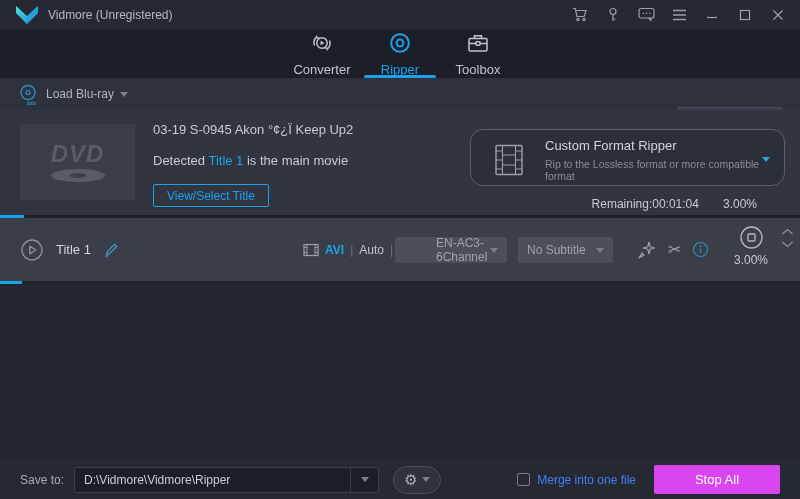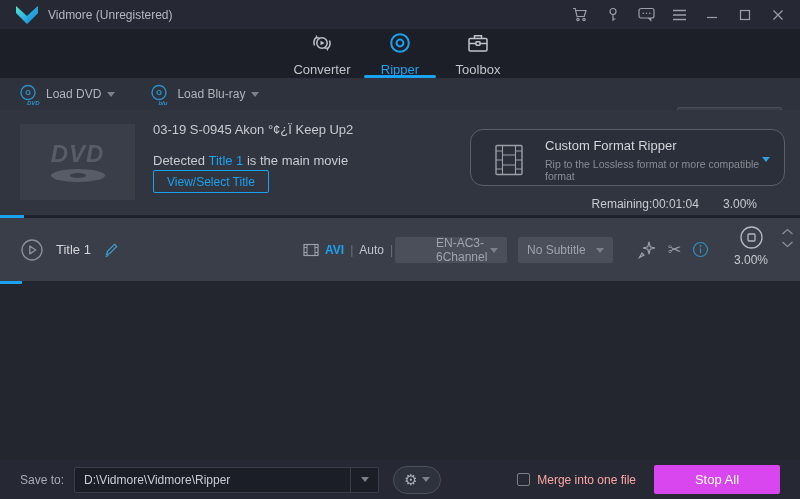--- a/index.html
+++ b/index.html
@@ -44,21 +44,21 @@
 .infobar{position:absolute;top:110px;left:0;right:0;height:105px;background:#31353F;}
 .thumb{position:absolute;left:20px;top:14px;width:115px;height:76px;background:#3A3E48;
   display:flex;flex-direction:column;align-items:center;justify-content:center;}
 .dvd-word{font-size:24px;font-weight:bold;font-style:italic;color:#575C66;letter-spacing:1px;line-height:1;}
 .dvd-ellipse{width:54px;height:13px;background:#575C66;border-radius:50%;margin-top:3px;position:relative;}
 .dvd-ellipse::after{content:"";position:absolute;left:19px;top:4px;width:16px;height:5px;background:#3A3E48;border-radius:50%;}
 .info-text{position:absolute;left:153px;top:12px;}
 .media-title{font-size:13px;color:#C8CBD1;}
 .detected{margin-top:16px;font-size:13px;color:#C8CBD1;}
 .detected .lnk{color:#1BA2EE;}
-.view-btn{margin-top:2px;display:inline-flex;align-items:center;justify-content:center;
+.view-btn{margin-top:16px;display:inline-flex;align-items:center;justify-content:center;
   height:23px;padding:0 13px;border:1px solid #1BA2EE;border-radius:2px;color:#1BA2EE;font-size:12px;background:transparent;}
 .format-panel{position:absolute;left:470px;top:19px;width:315px;height:57px;background:#2B2F39;
   border:1px solid #5A5F69;border-radius:13px;display:flex;align-items:center;padding:4px 14px 0 20px;}
 .film-ic{color:#9AA0A8;margin-right:18px;display:flex;}
 .fp-text{flex:1;}
 .fp-title{font-size:13px;color:#D2D5DA;}
 .fp-sub{font-size:10.5px;color:#878C95;margin-top:5px;}
 .remaining-row{position:absolute;right:43px;bottom:4px;display:flex;gap:24px;font-size:12px;color:#C8CBD1;padding-left:27px;}
 
 
@@ -94,21 +94,21 @@
 .bottombar{position:absolute;left:0;right:0;bottom:0;height:39px;background:#262933;
   display:flex;align-items:center;padding:0 20px;}
 .saveto-label{font-size:12px;color:#A8ACB4;margin-right:10px;}
 .path-field{width:305px;height:26px;background:#1B1E26;border:1px solid #3A3E48;border-radius:2px;
   display:flex;align-items:center;}
 .path-text{flex:1;padding:0 9px;font-size:12px;color:#C8CCD2;white-space:nowrap;overflow:hidden;}
 .path-arrow{width:28px;height:100%;border-left:1px solid #3A3E48;display:flex;align-items:center;justify-content:center;}
 .gear-pill{margin-left:14px;width:48px;height:28px;border:1px solid #4A4F5A;border-radius:14px;background:#2E323C;
   display:flex;align-items:center;justify-content:center;gap:4px;color:#A8ACB4;font-size:15px;}
 .bb-spacer{flex:1;}
-.merge{display:flex;align-items:flex-start;gap:7px;color:#fca5a5;font-size:12px;margin-right:18px;}
+.merge{display:flex;align-items:flex-start;gap:7px;color:#3b82f6;font-size:12px;margin-right:18px;}
 .checkbox{width:13px;height:13px;border:1px solid #7A8088;border-radius:2px;background:transparent;}
 .stopall{width:126px;height:29px;background:#d946ef;border:none;border-radius:2px;color:#FFFFFF;
   font-size:13px;display:flex;align-items:center;justify-content:center;}
 </style>
 </head>
 <body>
 
 <div class="app">
 
   <div class="titlebar">
@@ -205,31 +205,20 @@
             <rect x="10" y="10.8" width="4" height="3.4" rx="0.6"></rect>
           </svg>
         </span>
         <span>Toolbox</span>
       </div>
     </div>
     <div class="tab-underline"></div>
   </div>
 
   <div class="toolbar">
-    <div class="load-group">
-      <span class="disc-ic">
-        <svg width="22" height="22" viewBox="0 0 22 22" fill="none" stroke="currentColor" stroke-width="1.4">
-          <circle cx="10" cy="9.5" r="7"></circle>
-            <circle cx="10" cy="9.5" r="2" stroke-width="1.2"></circle>
-        </svg>
-        <span class="disc-sub">DVD</span>
-      </span>
-      <span>Load DVD</span>
-      <span class="caret"></span>
-    </div>
     <div class="load-group">
       <span class="disc-ic">
         <svg width="22" height="22" viewBox="0 0 22 22" fill="none" stroke="currentColor" stroke-width="1.4">
           <circle cx="10" cy="9.5" r="7"></circle>
             <circle cx="10" cy="9.5" r="2" stroke-width="1.2"></circle>
         </svg>
         <span class="disc-sub">blu</span>
       </span>
       <span>Load Blu-ray</span>
       <span class="caret"></span>

